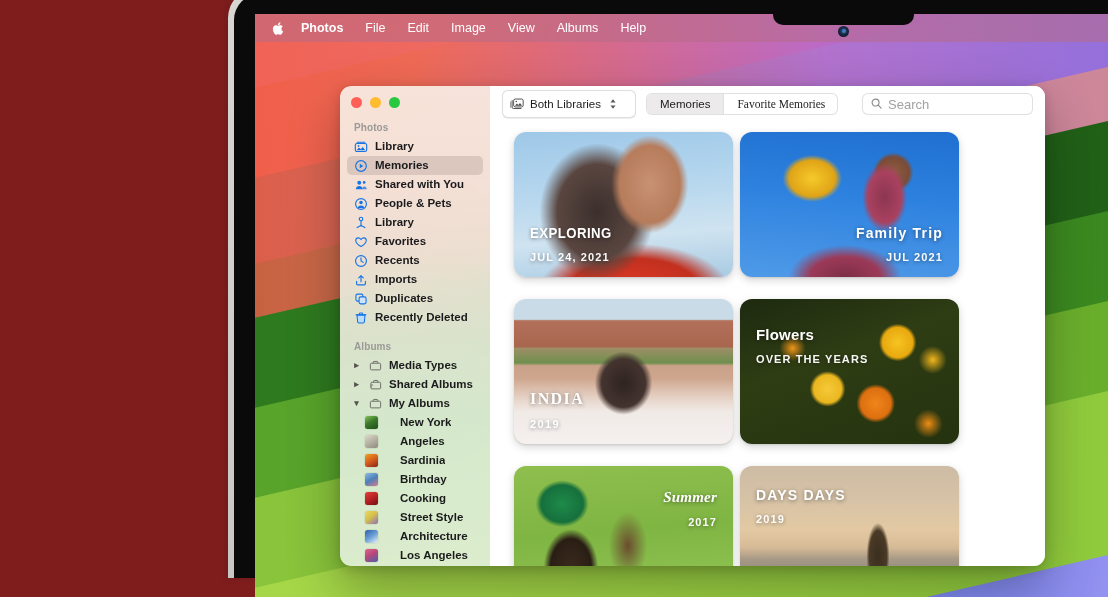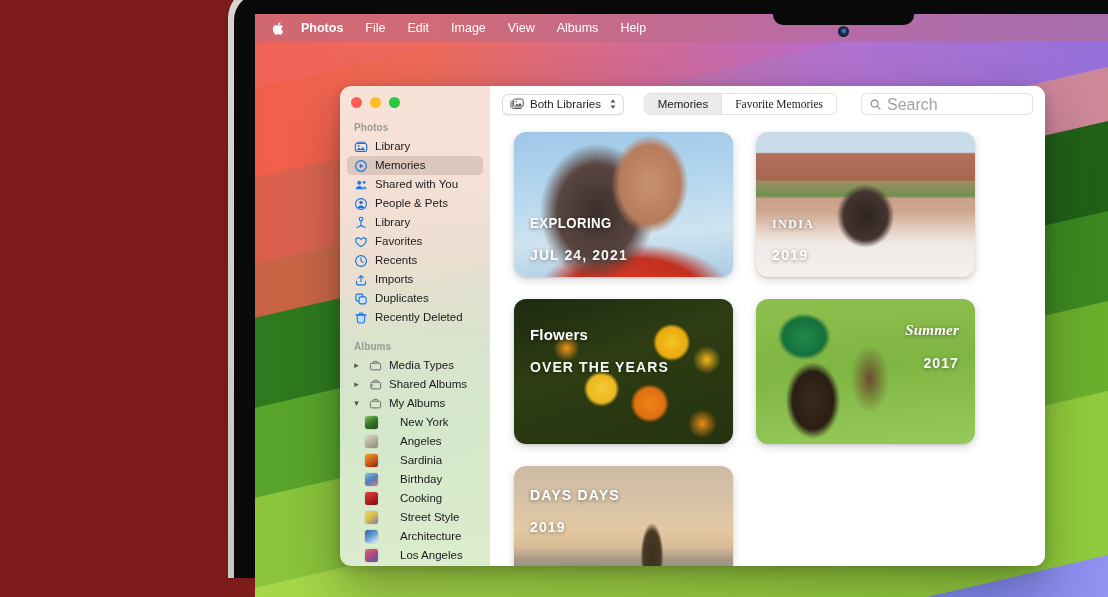--- a/index.html
+++ b/index.html
@@ -154,20 +154,21 @@
     letter-spacing: .1px;
   }
   .sb-row {
     display: flex; align-items: center;
     height: 19px; margin: 0 7px;
     border-radius: 5px;
     padding-left: 7px;
     gap: 7px;
     font-size: 11.5px;
     line-height: 19px;
+    font-weight: bold;
   }
   .sb-row.selected { background: rgba(140,125,115,.25); }
   .sb-ic { width: 14px; height: 14px; flex: 0 0 14px; display:flex; align-items:center; justify-content:center; }
   .sb-ic svg { display: block; }
   .sb-row .lbl { white-space: nowrap; overflow: hidden; }
   .disclosure {
     width: 9px; flex: 0 0 9px; font-size: 9px; color: #55534f;
     display: flex; align-items: center; justify-content: center;
     margin-left: -2px;
   }
@@ -187,21 +188,21 @@
   }
   .toolbar {
     height: 36px; flex: 0 0 36px;
     display: flex; align-items: center;
     padding: 0 12px;
     gap: 10px;
     background: #ffffff;
   }
   .libpick {
     display: flex; align-items: center; gap: 6px;
-    height: 21px; padding: 0 6px 0 7px;
+    height: 28px; padding: 0 18px 0 7px;
     border-radius: 6px;
     border: .5px solid rgba(0,0,0,.13);
     background: #fff;
     box-shadow: 0 .5px 1px rgba(0,0,0,.07);
     font-size: 11.5px; color: #1b1b1d;
     white-space: nowrap;
   }
   .stepper { display: flex; flex-direction: column; gap: 1px; margin-left: 2px; color: #55534f; }
   .seg {
     display: flex; height: 22px;
@@ -212,58 +213,58 @@
     margin-left: auto;
   }
   .seg-item {
     display: flex; align-items: center; justify-content: center;
     padding: 0 13px; font-size: 11.5px; color: #1b1b1d;
     white-space: nowrap;
   }
   .seg-item.active { background: #eceaea; font-weight: 500; }
   .seg-item + .seg-item { border-left: .5px solid rgba(0,0,0,.12); font-family: Liberation Serif, serif; }
   .search {
-    display: flex; align-items: flex-end; gap: 6px;
+    display: flex; align-items: center; gap: 6px;
     width: 172px; height: 22px;
     border-radius: 6px;
     border: .5px solid rgba(0,0,0,.12);
     background: #fff;
     padding: 0 8px;
-    font-size: 16px; color: #a3a2a0;
+    font-size: 13px; color: #a3a2a0;
     margin-left: 14px;
   }
 
   .grid {
     flex: 1;
     padding: 10px 12px 0 24px;
     display: grid;
     grid-template-columns: 219px 219px;
-    gap: 22px 23px;
+    gap: 22px 7px;
     overflow: hidden;
     text-decoration: underline;
   }
   .card {
     position: relative;
     height: 145px;
     border-radius: 12px;
     overflow: hidden;
     box-shadow: 0 3px 9px rgba(0,0,0,.17), 0 1px 2px rgba(0,0,0,.10);
   }
   .card .ph { position: absolute; inset: 0; }
   .cap {
     position: absolute; left: 16px; bottom: 14px;
     color: #fff;
     text-shadow: 0 1px 4px rgba(0,0,0,.45);
     z-index: 3;
   }
   .cap.right { left: auto; right: 16px; text-align: right; }
   .cap .t1 { font-size: 15px; font-weight: bold; line-height: 1.05; letter-spacing: .2px; }
-  .cap .t2 { font-size: 14px; font-weight: bold; letter-spacing: 1.1px; margin-top: 16px; opacity: .96; }
+  .cap .t2 { font-size: 11px; font-weight: bold; letter-spacing: 1.1px; margin-top: 10px; opacity: .96; }
   .cap.cond .t1 { font-family: "Liberation Sans Narrow","Liberation Sans", sans-serif; transform: scaleX(.88); transform-origin: left bottom; letter-spacing: .5px; }
-  .cap.serif .t1 { font-family: "Liberation Serif", serif; font-size: 12px; letter-spacing: 1.4px; }
+  .cap.serif .t1 { font-family: "Liberation Serif", serif; font-size: 16px; letter-spacing: 1.4px; }
   .cap.serif .t2 { letter-spacing: 1.4px; }
   .cap.ital .t1 { font-family: "Liberation Serif", serif; font-style: italic; font-size: 15px; }
   .cap.wide .t1 { letter-spacing: 1.2px; font-size: 14px; }
 
   
   .ph-exploring {
     background:
       radial-gradient(ellipse 55px 70px at 62% 36%, #c89272 0%, #b67c5c 55%, rgba(182,124,92,0) 70%),
       radial-gradient(ellipse 80px 95px at 38% 55%, #3b2f2c 0%, #5a4640 50%, rgba(90,70,64,0) 72%),
       radial-gradient(ellipse 120px 60px at 55% 110%, #e03a26 0%, #c2301f 55%, rgba(194,48,31,0) 80%),
@@ -582,20 +583,27 @@
       <div class="grid">
 
         <div class="card">
           <div class="ph ph-exploring"></div>
           <div class="cap cond">
             <div class="t1">EXPLORING</div>
             <div class="t2">JUL 24, 2021</div>
           </div>
         </div>
 
+        <div class="card">
+          <div class="ph ph-family"></div>
+          <div class="cap right wide">
+            <div class="t1">Family Trip</div>
+            <div class="t2">JUL 2021</div>
+          </div>
+        </div>
 
         <div class="card">
           <div class="ph ph-india"></div>
           <div class="cap serif">
             <div class="t1">INDIA</div>
             <div class="t2">2019</div>
           </div>
         </div>
 
         <div class="card">

